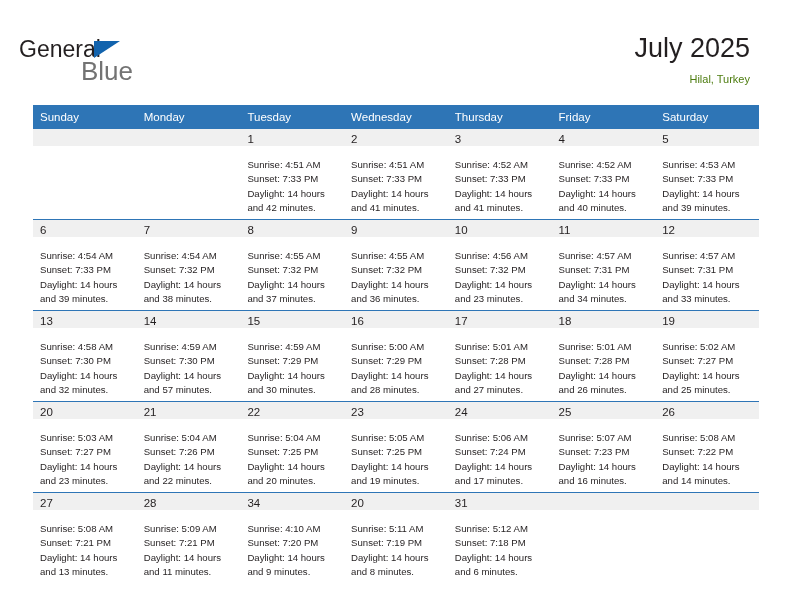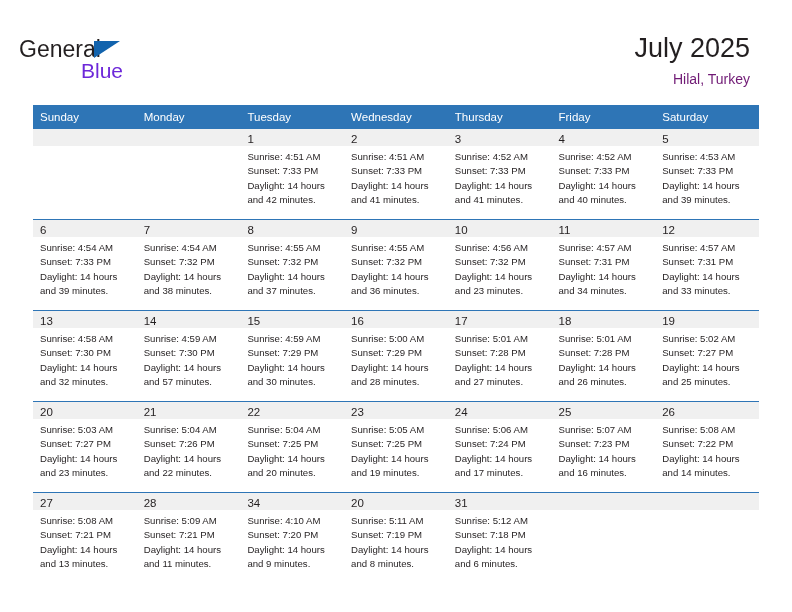--- a/index.html
+++ b/index.html
@@ -56,40 +56,40 @@
     top: 5px;
     width: 0;
     height: 0;
     border-top: 17px solid #1263ad;
     border-right: 26px solid transparent;
   }
   .brand-line2 {
     position: absolute;
     left: 62px;
     top: 22px;
-    font-size: 21px;
-    color: #6d28d9;
+    font-size: 26px;
+    color: #737373;
     line-height: 26px;
     white-space: nowrap;
   }
   .title-block {
     position: absolute;
     right: 42px;
     top: 32px;
     text-align: right;
   }
   .cal-title {
     font-size: 27px;
     color: #231f20;
     line-height: 32px;
     white-space: nowrap;
   }
   .cal-subtitle {
-    font-size: 14px;
-    color: #701a75;
+    font-size: 11px;
+    color: #4d7c0f;
     line-height: 18px;
     margin-top: 6px;
     white-space: nowrap;
   }
 
   
   .calendar {
     position: absolute;
     left: 33px;
     top: 105px;
@@ -132,21 +132,21 @@
     background: #f0f0f0;
     font-size: 11.5px;
     color: #231f20;
     padding: 2px 0 1px 7px;
     box-sizing: border-box;
   }
   .cell-inner.empty .daynum {
     background: #f0f0f0;
   }
   .info {
-    padding: 4px 6px 0 7px;
+    padding: 12px 6px 0 7px;
     font-size: 9.6px;
     line-height: 14.4px;
     color: #231f20;
   }
   .info div { white-space: nowrap; }
 </style>
 </head>
 <body>
 
 <div class="page">

